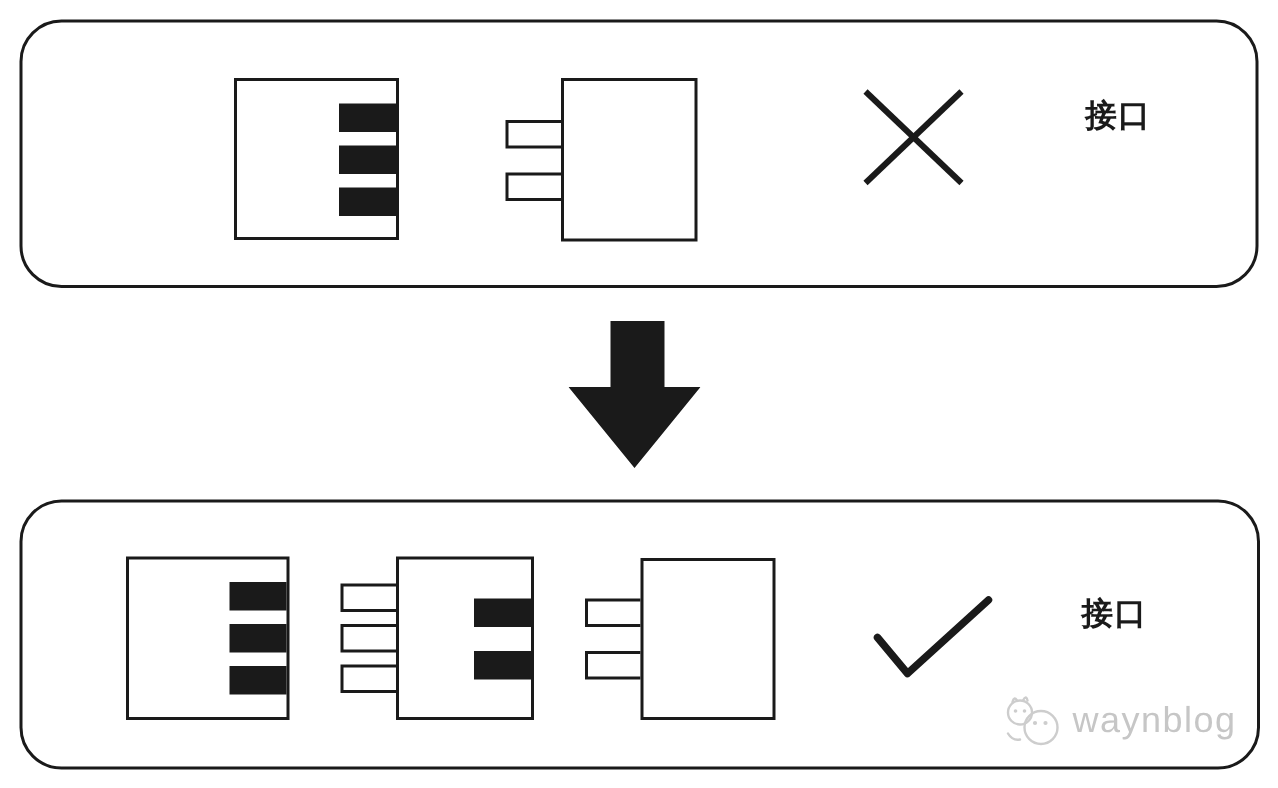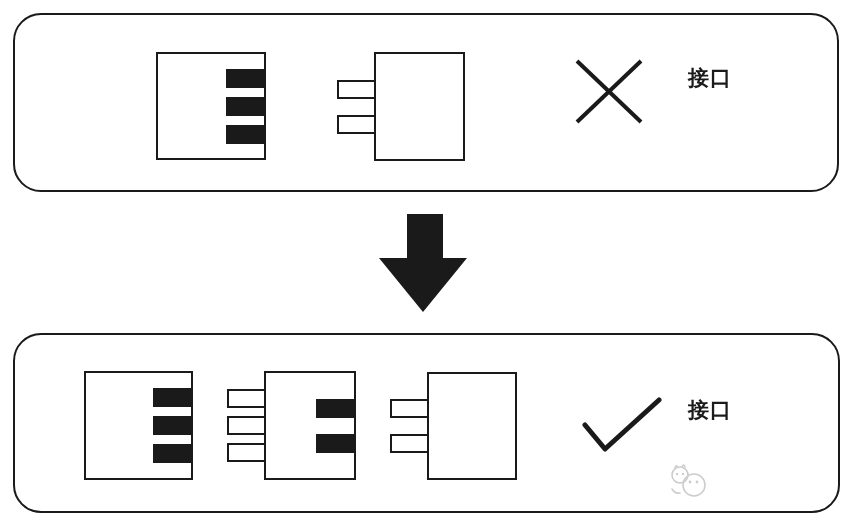--- a/index.html
+++ b/index.html
@@ -56,21 +56,21 @@
   .prong {
     width: 39px; height: 19px;
     border: 2px solid #1a1a1a;
     background: #ffffff;
   }
 
   .status-icon { position: absolute; }
 
   .panel-label {
     position: absolute;
-    text-align: left;
+    text-align: center;
     font-weight: bold;
     color: #1a1a1a;
     font-size: 21px;
     line-height: 27px;
     letter-spacing: 1px;
     white-space: nowrap;
   }
   .label-top    { left: 688px; top: 64px;  width: 115px; }
   .label-bottom { left: 688px; top: 396px; width: 110px; }
 
@@ -172,15 +172,16 @@
         <circle cx="26" cy="23" r="11"></circle>
         <path d="M4 27 q3 5 8 4"></path>
       </g>
       <g fill="#cdcdcd">
         <circle cx="9" cy="12" r="1.2"></circle>
           <circle cx="15" cy="12" r="1.2"></circle>
         <circle cx="22" cy="20" r="1.4"></circle>
           <circle cx="29" cy="20" r="1.4"></circle>
       </g>
     </svg>
+    <span class="watermark-text">waynblog</span>
   </div>
 
 </div>
 
 </body></html>

